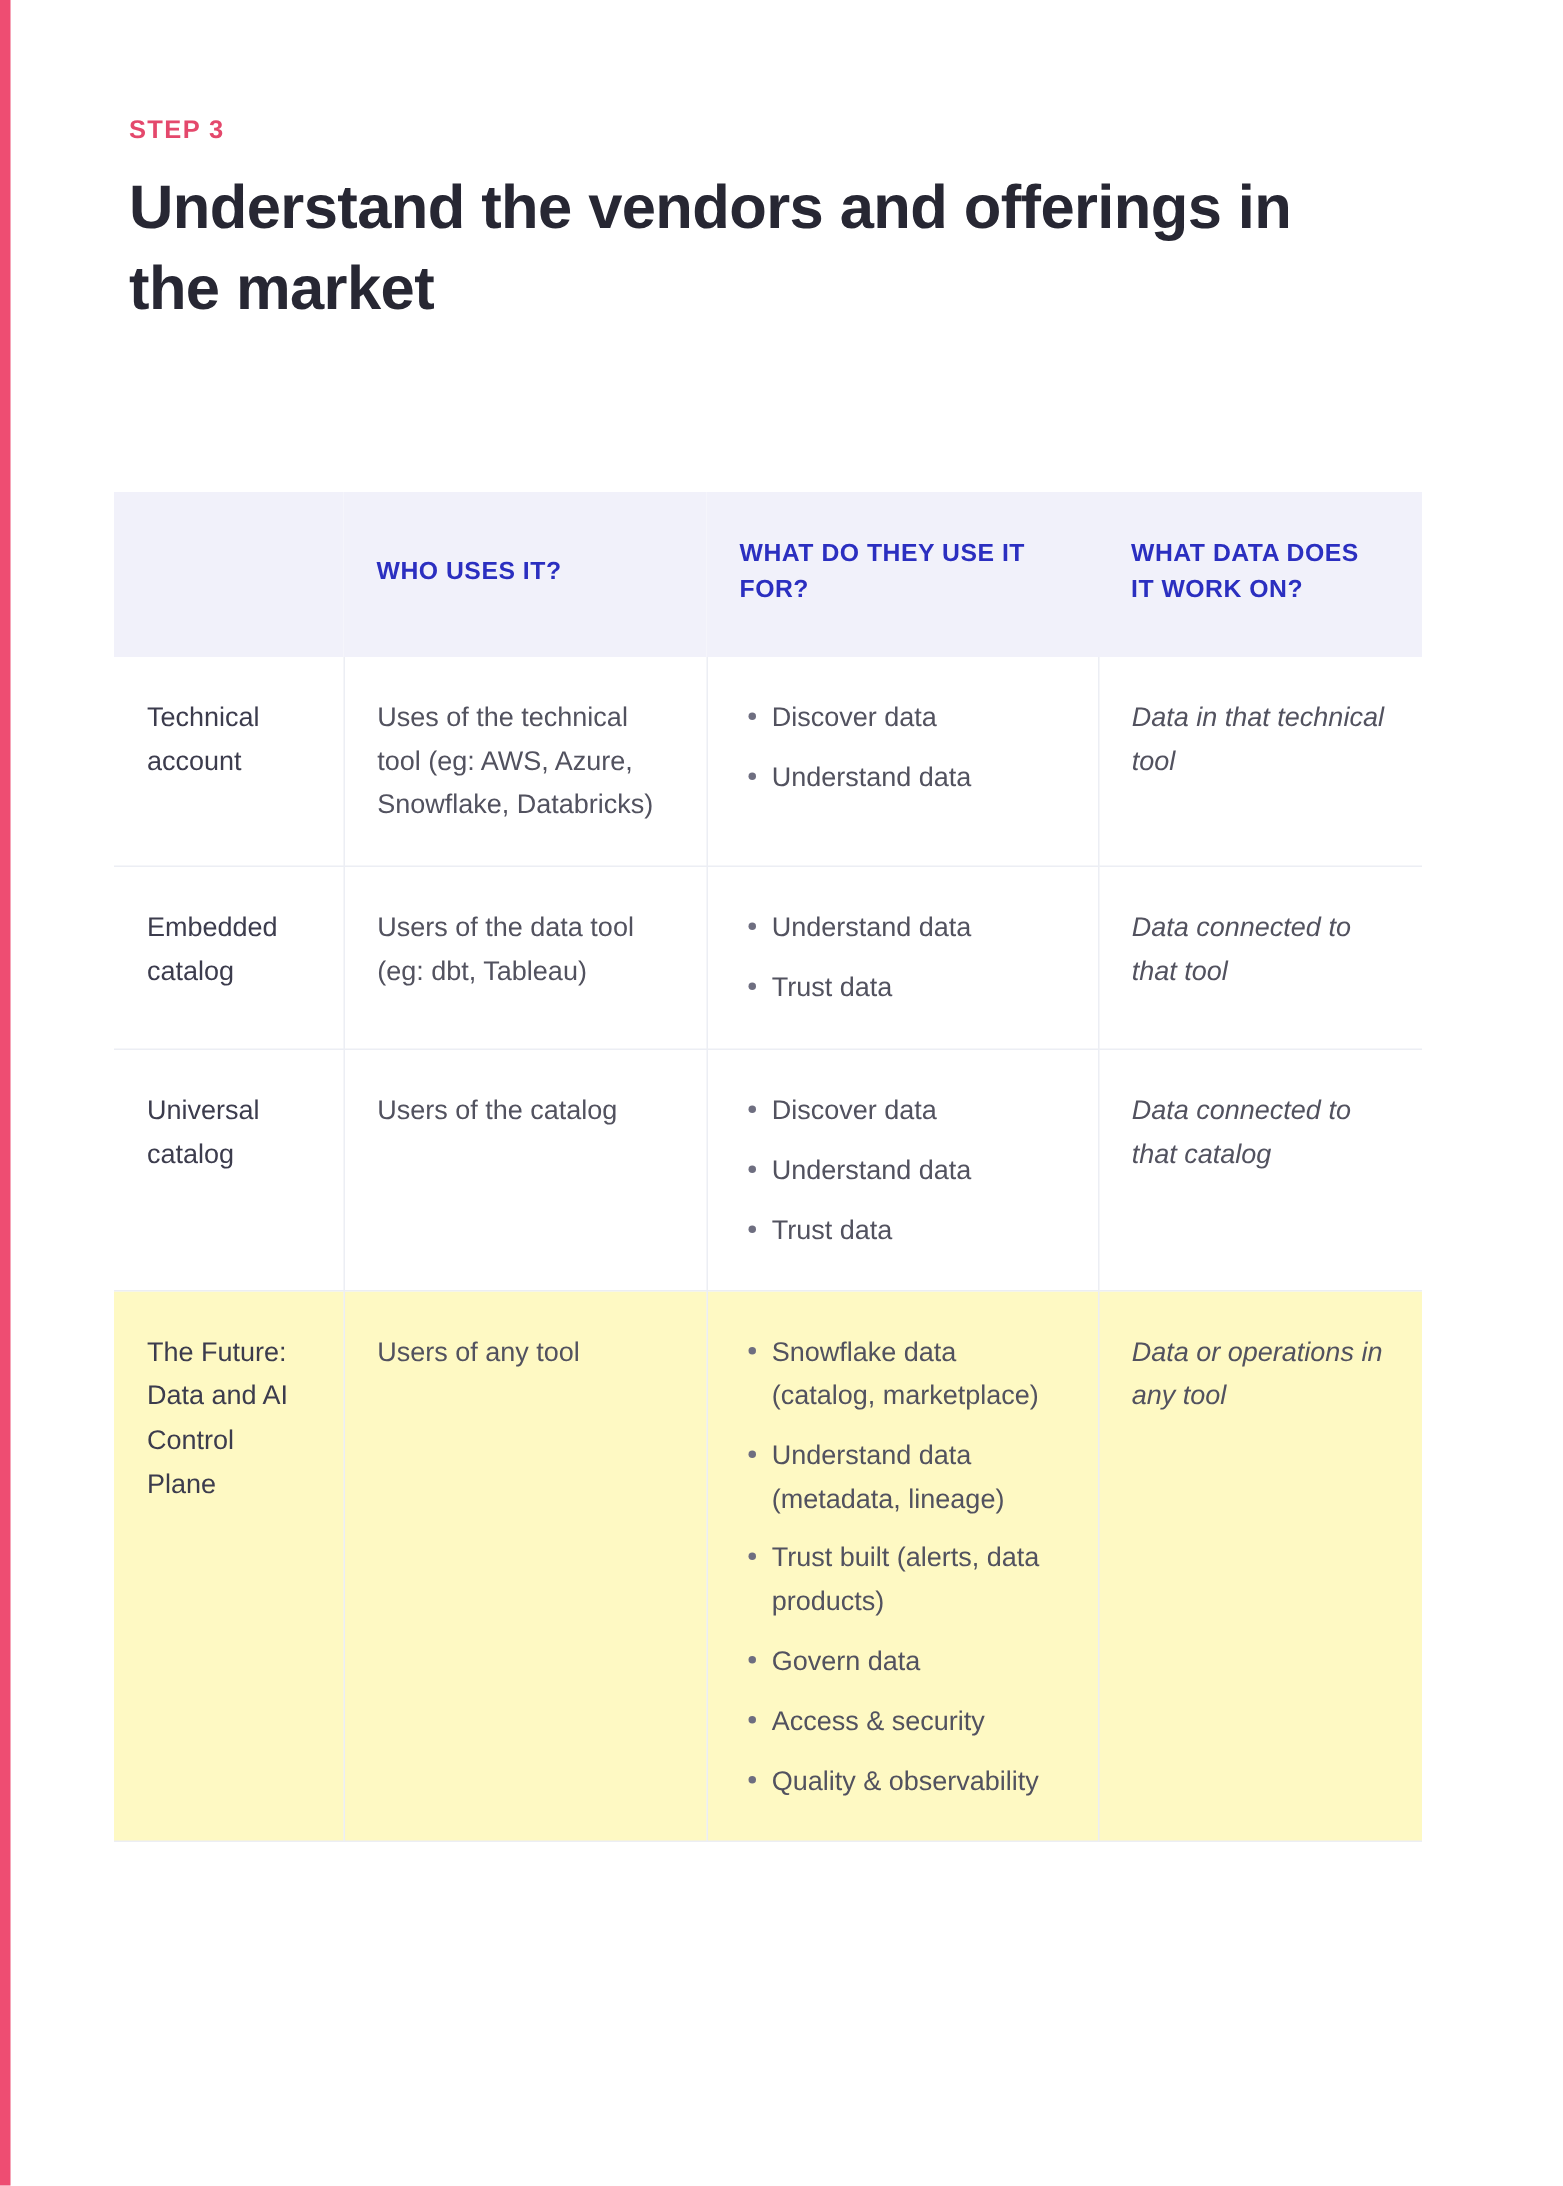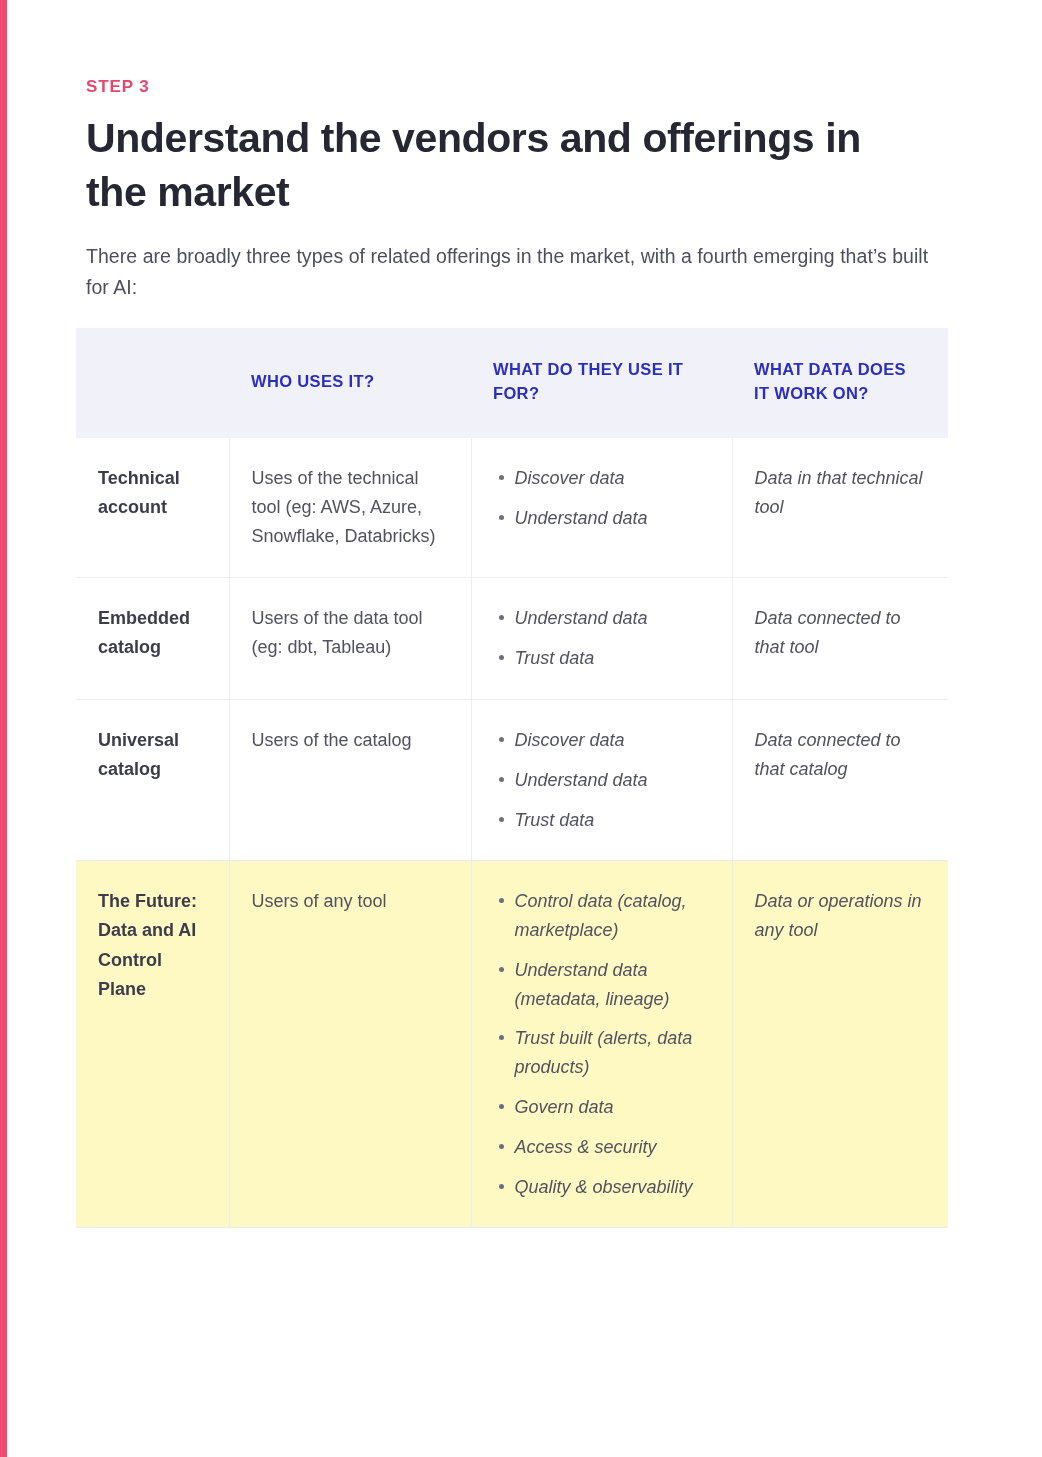--- a/index.html
+++ b/index.html
@@ -111,21 +111,21 @@
     padding: 26px 22px 26px 22px;
     font-size: 18px;
     line-height: 1.62;
     color: #52525f;
     background: #ffffff;
   }
   #offerings-table tbody td:last-child { border-right: none; font-style: italic; }
   #offerings-table tbody tr:last-child td { border-bottom: 1px solid #eceef4; }
 
   #offerings-table tbody td.cell-label {
-    font-weight: bold;
+    font-weight: normal;
     color: #3c3c4d;
     font-size: 18px;
     line-height: 1.62;
   }
 
   
   #offerings-table tbody tr.row-future td {
     background: #fef9c3;
   }
 
@@ -146,35 +146,34 @@
     position: absolute;
     left: -16px;
     top: 11px;
     width: 5px;
     height: 5px;
     border-radius: 50%;
     background: #6e6e80;
   }
 
   
-  td.cell-bullets { vertical-align: middle; font-style: italic; }
+  td.cell-bullets { vertical-align: middle; }
   tr.row-future td.cell-bullets { vertical-align: top; padding-top: 34px; }
   tr.row-future td { padding-top: 22px; padding-bottom: 40px; }
 </style>
 </head>
 <body>
 
 <div id="accent-bar"></div>
 
 <div id="page">
 
   <div id="header-block">
     <div id="step-label">STEP 3</div>
     <h1 id="page-title">Understand the vendors and offerings in the market</h1>
-    <p id="intro-paragraph">There are broadly three types of related offerings in the market, with a fourth emerging that’s built for AI:</p>
   </div>
 
   <table id="offerings-table">
     <colgroup>
       <col class="c-label">
       <col class="c-who">
       <col class="c-what">
       <col class="c-data">
     </colgroup>
     <thead>
@@ -218,21 +217,21 @@
               <li>Trust data</li>
             </ul>
           </td>
           <td class="cell-data">Data connected to that catalog</td>
         </tr>
         <tr class="row-future">
           <td class="cell-label">The Future: Data and AI Control Plane</td>
           <td class="cell-who">Users of any tool</td>
           <td class="cell-bullets">
             <ul class="bullets">
-              <li>Control data (catalog, marketplace)</li>
+              <li>Snowflake data (catalog, marketplace)</li>
               <li>Understand data (metadata, lineage)</li>
               <li>Trust built (alerts, data products)</li>
               <li>Govern data</li>
               <li>Access &amp; security</li>
               <li>Quality &amp; observability</li>
             </ul>
           </td>
           <td class="cell-data">Data or operations in any tool</td>
         </tr>
       </tbody>

